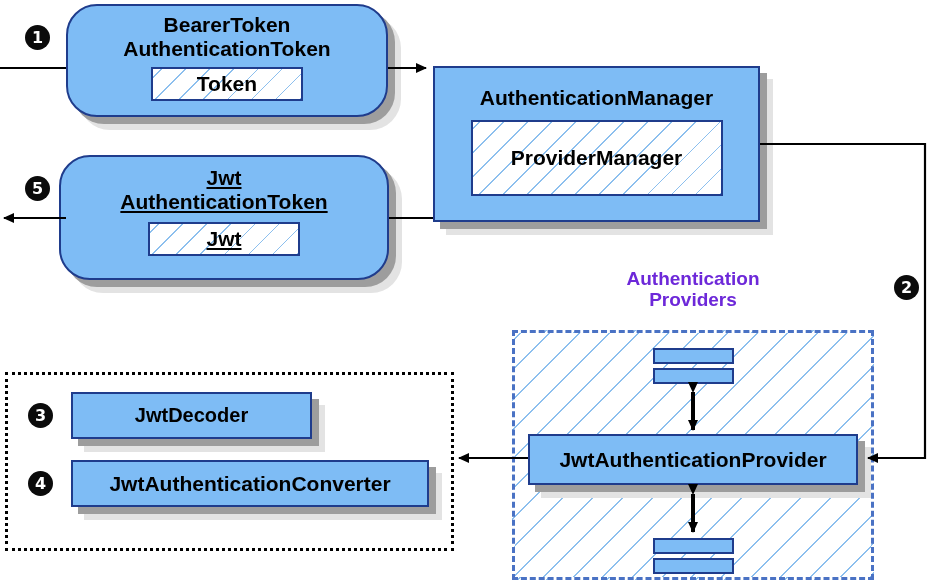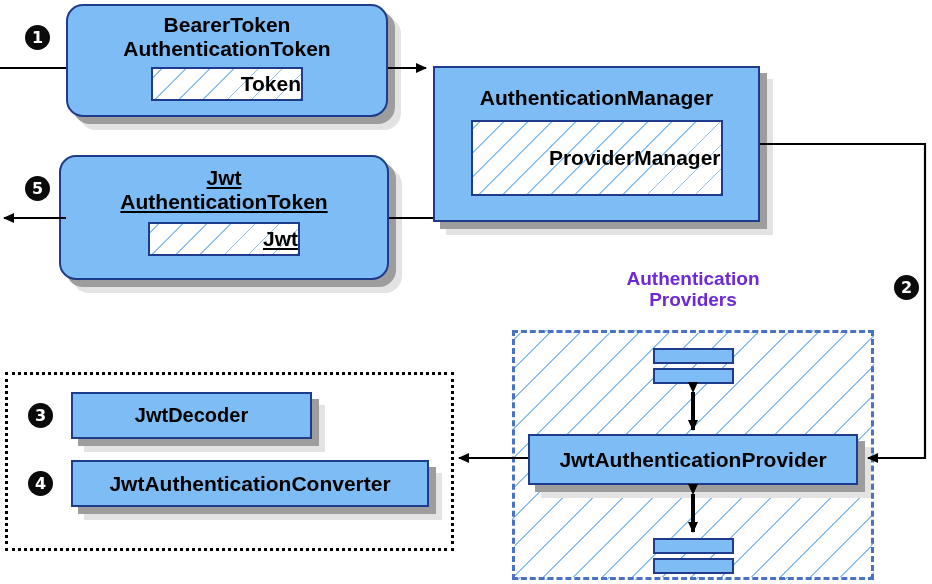--- a/index.html
+++ b/index.html
@@ -24,21 +24,21 @@
     line-height: 1.12;
     white-space: pre-line;
     pointer-events: none;
   }
 
   
   .round-box {
     position: absolute;
     background: #7EBCF5;
     border: 2px solid #1F3C8C;
-    border-radius: 17px;
+    border-radius: 31px;
     box-sizing: border-box;
     box-shadow: 7px 7px 0 0 #9d9d9d, 13px 13px 0 0 #e3e3e3;
     display: flex;
     flex-direction: column;
     align-items: center;
   }
 
   
   .rect-box {
     position: absolute;
@@ -58,21 +58,21 @@
     background-image: repeating-linear-gradient(
         -45deg,
         rgba(120,180,235,0.85) 0px,
         rgba(120,180,235,0.85) 1.3px,
         rgba(255,255,255,0) 1.3px,
         rgba(255,255,255,0) 17px);
     border: 2px solid #1F3C8C;
     box-sizing: border-box;
     display: flex;
     align-items: center;
-    justify-content: flex-end;
+    justify-content: center;
   }
   .hatch-box .node-label {
     position: relative;
     z-index: 2;
   }
 
   
   .providers-zone {
     position: absolute;
     background-color: #ffffff;

